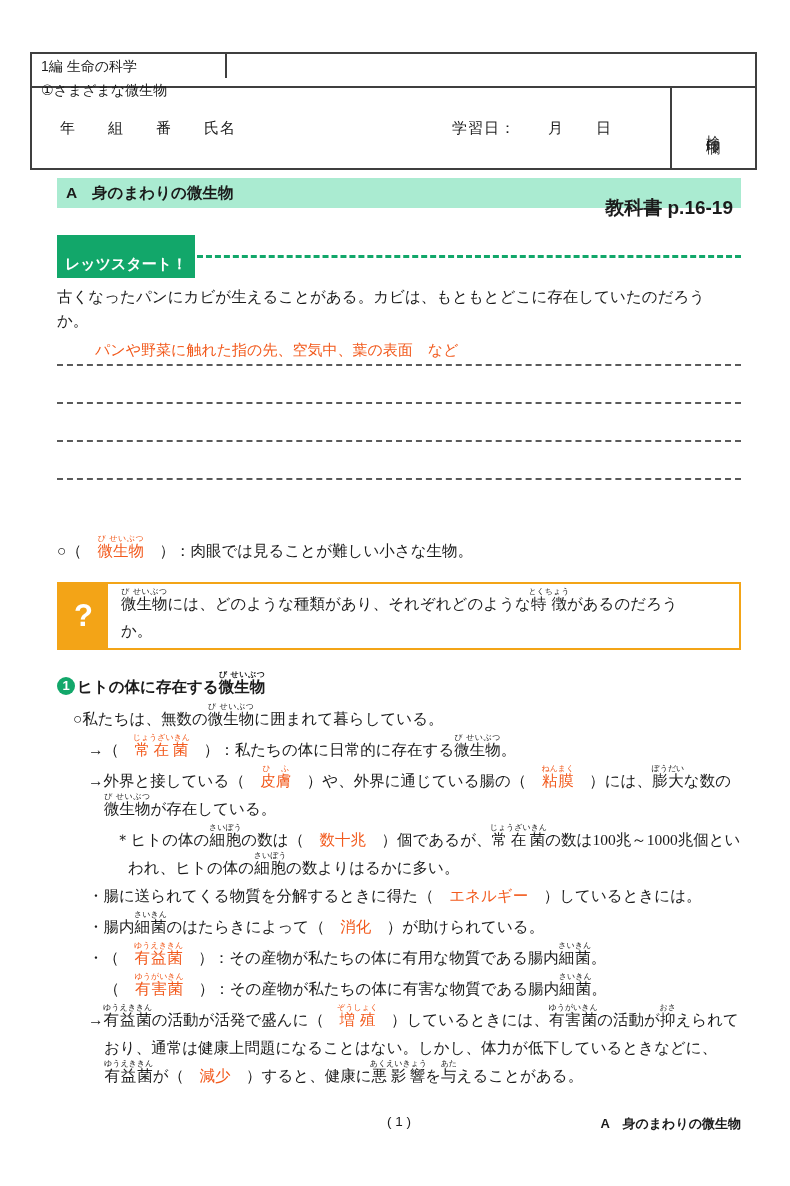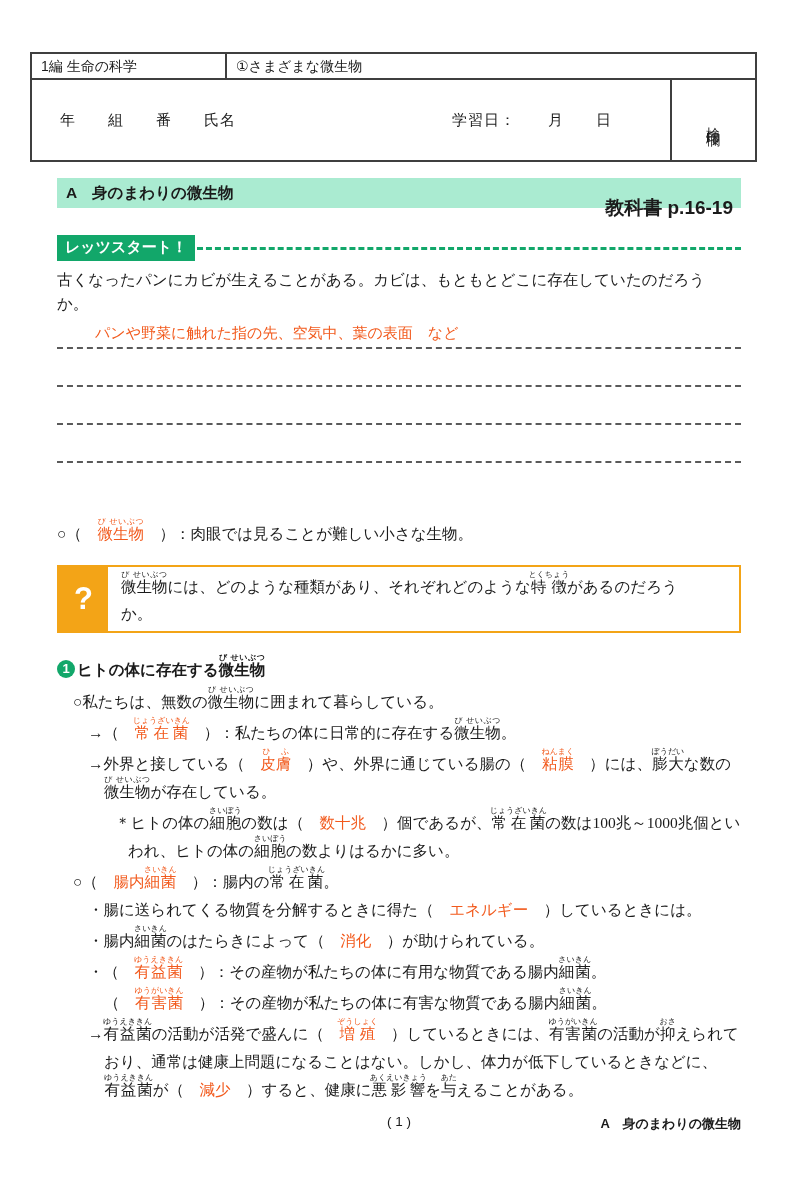--- a/index.html
+++ b/index.html
@@ -8,40 +8,40 @@
   }
   *{box-sizing:border-box; margin:0; padding:0;}
   html,body{width:790px; background:#fff;}
   body{
     font-family:"Liberation Sans","DejaVu Sans",sans-serif;
     color:var(--ink); position:relative; height:1186px; overflow:hidden;
     font-size:15.5px;
   }
   
   .htable{ position:absolute; left:30px; top:52px; width:727px; border:2px solid var(--border); }
-  .hrow1{ display:flex; border-bottom:2px solid var(--border); height:26px; font-size:14px; }
+  .hrow1{ display:flex; border-bottom:2px solid var(--border); height:34px; font-size:14px;flex-direction:column; }
   .hrow1 .cell{ line-height:24px; padding-left:9px; }
   .c1{ width:195px; border-right:2px solid var(--border); }
   .c2{ width:220px; border-right:2px solid var(--border); }
   .c3{ flex:1; }
   .hrow2{ display:flex; height:80px; }
   .hrow2-left{ flex:1; display:flex; align-items:center; font-size:15px; }
   .name-line{ margin-left:28px; letter-spacing:1px; }
   .date-line{ margin-left:auto; margin-right:58px; letter-spacing:1px; }
   .stamp-cell{ width:85px; border-left:2px solid var(--border); display:flex; align-items:center; justify-content:center; }
   .stamp-cell span{ writing-mode:vertical-rl; text-orientation:upright; font-size:14px; letter-spacing:3px; }
   
   .content{ position:absolute; left:57px; top:178px; width:684px; }
   
   .section-bar{ background:var(--mint); height:30px; display:flex; align-items:center; justify-content:space-between; padding:0 8px 0 9px; }
   .section-bar .title{ font-weight:bold; font-size:15.5px; }
   .section-bar .ref{ font-weight:bold; font-size:19px;margin-top:29px; }
   
   .lets-start{ margin-top:27px; display:flex; align-items:center; }
-  .ls-badge{ background:var(--green); color:#fff; font-weight:bold; font-size:15px; padding:3px 8px 4px; }
+  .ls-badge{ background:var(--green); color:#fff; font-weight:bold; font-size:15px; padding:20px 8px 4px; }
   .ls-line{ flex:1; border-top:3px dashed var(--green); margin-left:2px; }
   .prompt{ margin-top:7px; width:666px; line-height:24px; }
   
   .ans-line{ border-bottom:2px dashed var(--dash); height:30px; margin-top:3px;
              display:flex; align-items:center; padding-left:38px; color:var(--answer); font-size:15px; }
   .blank-line{ border-bottom:2px dashed var(--dash); height:38px; }
   
   .def-line{ margin-top:54px; line-height:30px; }
   
   .q-box{ margin-top:16px; border:2px solid var(--amber); display:flex; min-height:62px; }
@@ -115,21 +115,20 @@
 
   <div class="sec1-head">
     <span class="num-badge">1</span>
     <span><span>ヒトの体に存在する</span><ruby>微生物<rt>び せいぶつ</rt></ruby></span>
   </div>
 
   <div class="bodyline ind1"><span>○私たちは、無数の</span><ruby>微生物<rt>び せいぶつ</rt></ruby><span>に囲まれて暮らしている。</span></div>
   <div class="bodyline ind2"><span>→（　</span><ruby class="ans">常在菌<rt>じょうざいきん</rt></ruby><span>　）：私たちの体に日常的に存在する</span><ruby>微生物<rt>び せいぶつ</rt></ruby><span>。</span></div>
   <div class="bodyline ind2"><span>→外界と接している（　</span><ruby class="ans">皮膚<rt>ひ ふ</rt></ruby><span>　）や、外界に通じている腸の（　</span><ruby class="ans">粘膜<rt>ねんまく</rt></ruby><span>　）には、</span><ruby>膨<rt>ぼう</rt></ruby><ruby>大<rt>だい</rt></ruby><span>な数の</span><ruby>微生物<rt>び せいぶつ</rt></ruby><span>が存在している。</span></div>
   <div class="bodyline ind3"><span>＊ヒトの体の</span><ruby>細胞<rt>さいぼう</rt></ruby><span>の数は（　</span><span class="ans">数十兆</span><span>　）個であるが、</span><ruby>常在菌<rt>じょうざいきん</rt></ruby><span>の数は100兆～1000兆個といわれ、ヒトの体の</span><ruby>細胞<rt>さいぼう</rt></ruby><span>の数よりはるかに多い。</span></div>
-  <div class="bodyline ind1"><span>○（　</span><span class="ans">腸内</span><ruby class="ans">細菌<rt>さいきん</rt></ruby><span>　）：腸内の</span><ruby>常在菌<rt>じょうざいきん</rt></ruby><span>。</span></div>
   <div class="bodyline ind2"><span>・腸に送られてくる物質を分解するときに得た（　</span><span class="ans">エネルギー</span><span>　）しているときには。</span></div>
   <div class="bodyline ind2"><span>・腸内</span><ruby>細菌<rt>さいきん</rt></ruby><span>のはたらきによって（　</span><span class="ans">消化</span><span>　）が助けられている。</span></div>
   <div class="bodyline ind2"><span>・（　</span><ruby class="ans">有益菌<rt>ゆうえききん</rt></ruby><span>　）：その産物が私たちの体に有用な物質である腸内</span><ruby>細菌<rt>さいきん</rt></ruby><span>。</span></div>
   <div class="bodyline ind2b"><span>（　</span><ruby class="ans">有害菌<rt>ゆうがいきん</rt></ruby><span>　）：その産物が私たちの体に有害な物質である腸内</span><ruby>細菌<rt>さいきん</rt></ruby><span>。</span></div>
   <div class="bodyline ind2"><span>→</span><ruby>有益菌<rt>ゆうえききん</rt></ruby><span>の活動が活発で盛んに（　</span><ruby class="ans">増殖<rt>ぞうしょく</rt></ruby><span>　）しているときには、</span><ruby>有害菌<rt>ゆうがいきん</rt></ruby><span>の活動が</span><ruby>抑<rt>おさ</rt></ruby><span>えられており、通常は健康上問題になることはない。しかし、体力が低下しているときなどに、</span><ruby>有益菌<rt>ゆうえききん</rt></ruby><span>が（　</span><span class="ans">減少</span><span>　）すると、健康に</span><ruby>悪影響<rt>あくえいきょう</rt></ruby><span>を</span><ruby>与<rt>あた</rt></ruby><span>えることがある。</span></div>
 
 </div>
 
 <div class="footer">
   <span class="page-num">( 1 )</span>

